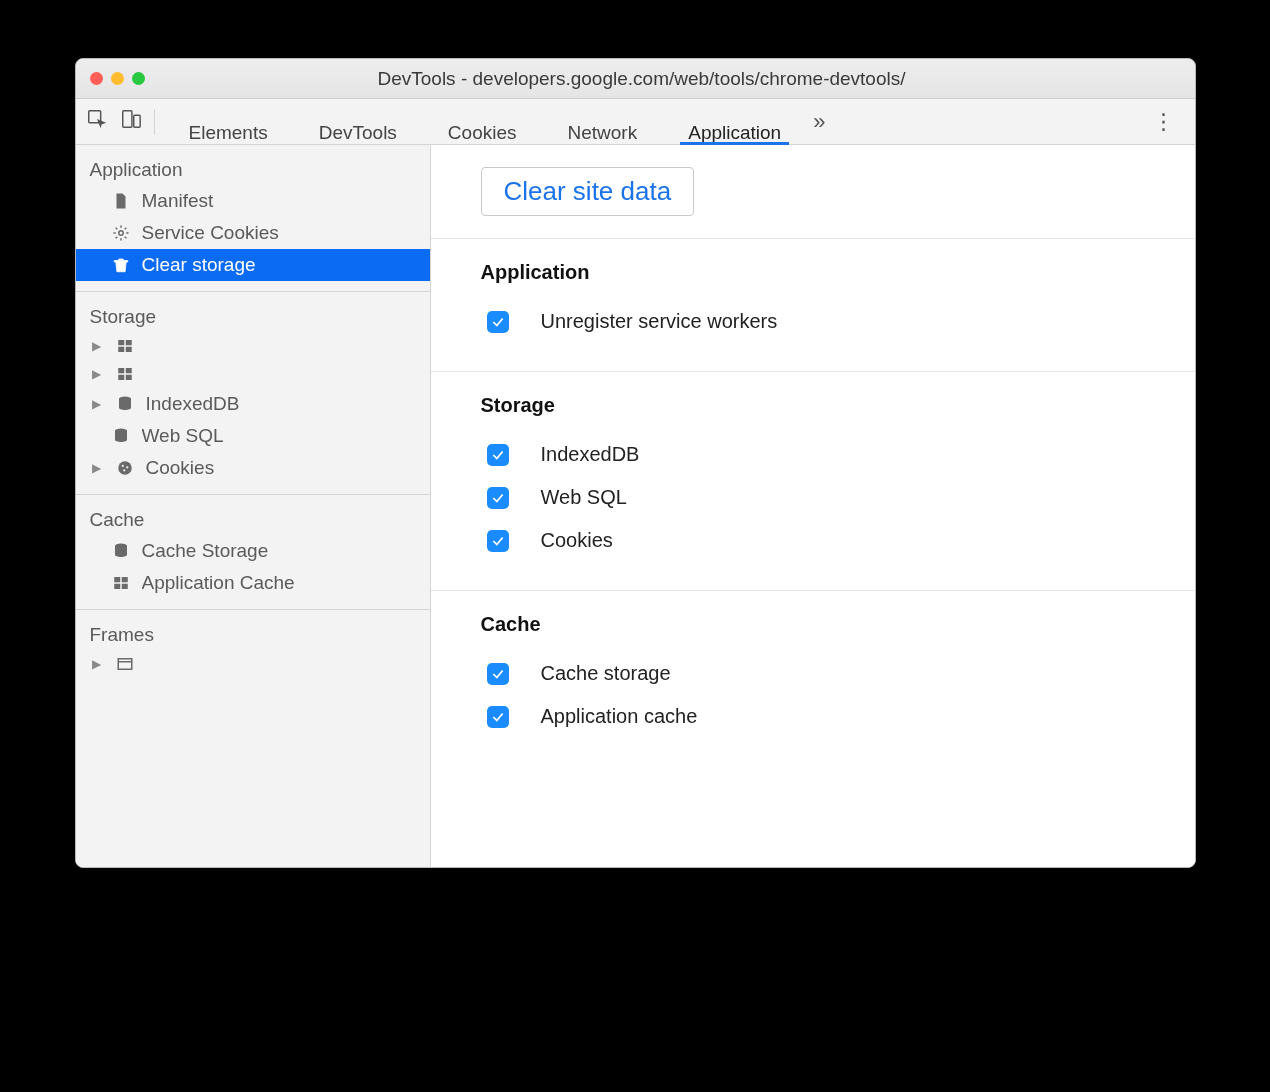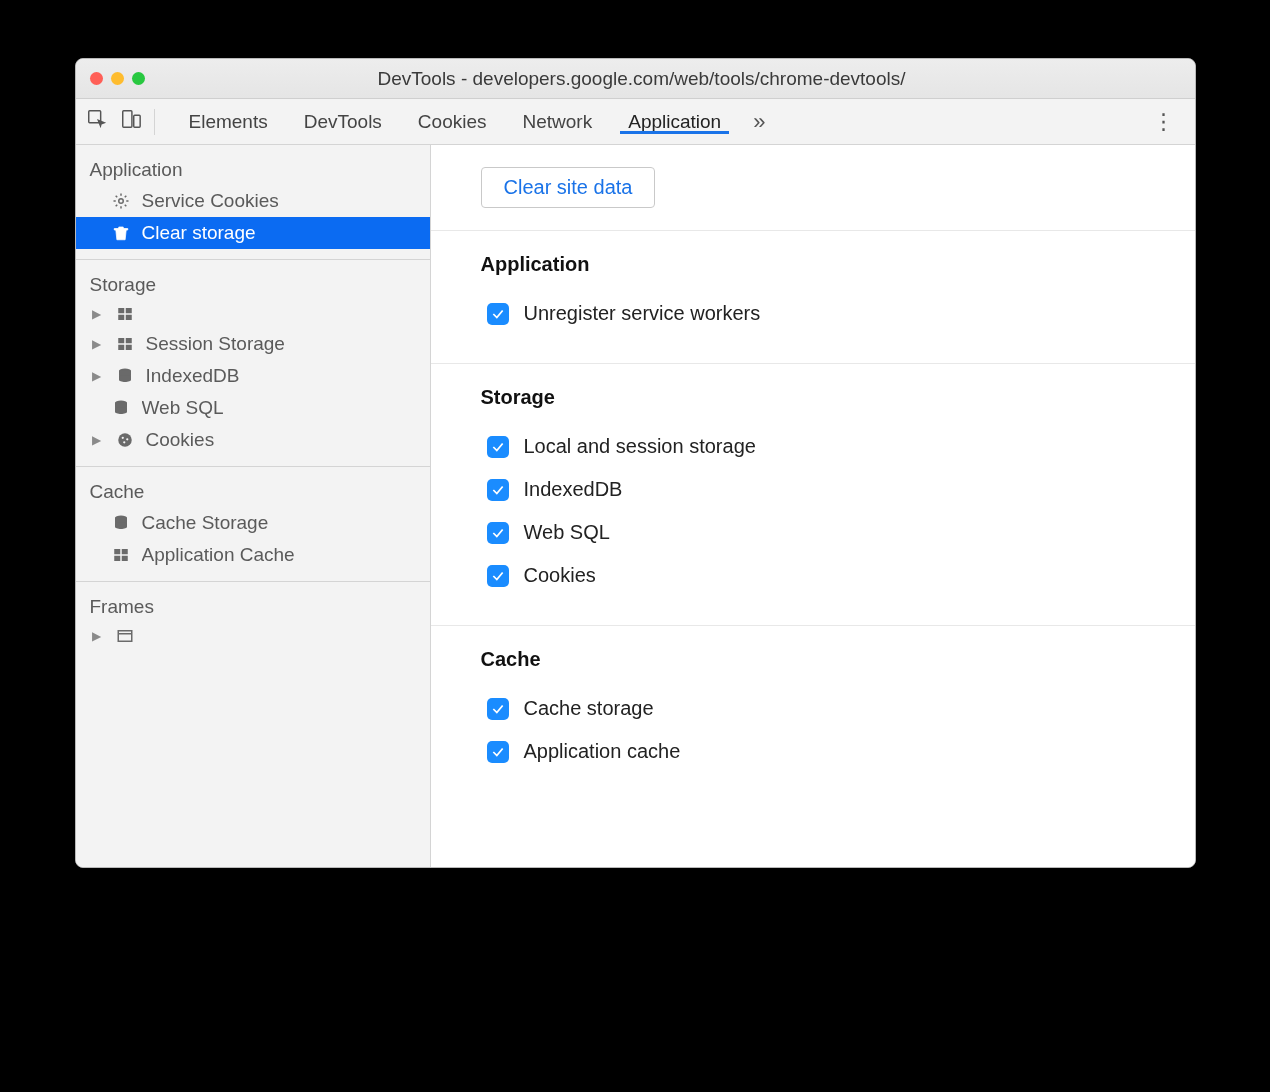--- a/index.html
+++ b/index.html
@@ -54,21 +54,21 @@
     border-bottom: 1px solid #d4d4d4;
     display: flex;
     align-items: center;
     padding: 0 10px;
     gap: 6px;
     font-size: 19px;
     color: #444;
   }
   .tool-icons { display: flex; align-items: center; gap: 12px; padding-right: 12px; border-right: 1px solid #d4d4d4; height: 26px;}
   .inspect-icon svg, .device-icon svg { width: 22px; height: 22px; fill:none; stroke:#555; stroke-width:1.6; }
-  .tabs { display: flex; align-items: center; height: 100%; gap: 0; margin-left: 10px;}
+  .tabs { display: flex; align-items: flex-end; height: 100%; gap: 15px; margin-left: 10px;}
   .tab { padding: 0 18px; display: flex; align-items: center; color:#444; cursor: pointer; position:relative; }
   .tab.active { color:#222; }
   .tab.active::after {
     content:""; position:absolute; left:10px; right:10px; bottom:-1px; height:3px; background:#1a73e8;
   }
   .overflow-icon { margin-left: 8px; font-size: 22px; color:#555; cursor:pointer; }
   .spacer { flex:1; }
   .kebab { font-size: 22px; color:#555; padding: 0 12px; cursor:pointer; letter-spacing: -2px;}
   
   .main {
@@ -110,32 +110,32 @@
   }
   .content .top-btn-row {
     padding: 22px 50px;
     border-bottom: 1px solid #e8e8e8;
   }
   .clear-btn {
     border: 1px solid #c9c9c9;
     border-radius: 4px;
     background:#fff;
     color:#1a73e8;
-    font-size: 20px;
+    font-size: 26px;
     padding: 8px 22px;
     cursor:pointer;
   }
   .section {
     padding: 22px 50px 28px;
     border-bottom: 1px solid #e8e8e8;
   }
   .section:last-child { border-bottom:none; }
   .section h3 { font-size:20px; font-weight:700; color:#111; margin-bottom: 16px; }
   .check-row {
-    display:flex; align-items:center; gap: 15px;
+    display:flex; align-items:center; gap: 32px;
     padding: 10px 0 10px 6px;
   }
   .check {
     width: 22px; height: 22px;
     background:#1a8cff;
     border-radius: 5px;
     display:flex; align-items:center; justify-content:center;
     cursor:pointer;
   }
   .check svg { width:14px; height:14px; stroke:#fff; stroke-width:3; fill:none; }
@@ -192,20 +192,29 @@
     <span class="kebab">⋮</span>
   </div>
 
   <div class="main">
     <div class="sidebar" id="sidebar">
         <div class="side-group">
           <div class="side-header">Application</div>
           <div class="side-item">
             <span class="side-icon">
               <svg viewBox="0 0 24 24">
+                <path fill="#6a6a6a" d="M6 2h8l4 4v16H6z"></path>
+                <path fill="#fff" d="M14 2v4h4" opacity="0"></path>
+              </svg>
+            </span>
+            <span class="side-label">Manifest</span>
+          </div>
+          <div class="side-item">
+            <span class="side-icon">
+              <svg viewBox="0 0 24 24">
                 <circle cx="12" cy="12" r="3" fill="none" stroke="#6a6a6a" stroke-width="2"></circle>
                 <path stroke="#6a6a6a" stroke-width="2" d="M12 2v3M12 19v3M2 12h3M19 12h3M4.9 4.9l2.1 2.1M17 17l2.1 2.1M4.9 19.1L7 17M17 7l2.1-2.1"></path>
               </svg>
             </span>
             <span class="side-label">Service Cookies</span>
           </div>
           <div class="side-item selected">
             <span class="side-icon">
               <svg viewBox="0 0 24 24">
                 <path fill="#fff" d="M5 7h14l-1.5 14h-11zM9 4h6v2H9zM3 6h18v2H3z"></path>
@@ -230,21 +239,20 @@
           <div class="side-item has-expand">
             <span class="expand">▶</span>
             <span class="side-icon">
               <svg viewBox="0 0 24 24">
                 <rect x="3" y="4" width="8" height="7" fill="#6a6a6a"></rect>
                 <rect x="13" y="4" width="8" height="7" fill="#6a6a6a"></rect>
                 <rect x="3" y="13" width="8" height="7" fill="#6a6a6a"></rect>
                 <rect x="13" y="13" width="8" height="7" fill="#6a6a6a"></rect>
               </svg>
             </span>
-            <span class="side-label">Session Storage</span>
           </div>
           <div class="side-item has-expand">
             <span class="expand">▶</span>
             <span class="side-icon">
               <svg viewBox="0 0 24 24">
                 <ellipse cx="12" cy="5" rx="8" ry="3" fill="#6a6a6a"></ellipse>
                 <path fill="#6a6a6a" d="M4 5v6c0 1.7 3.6 3 8 3s8-1.3 8-3V5"></path>
                 <path fill="#6a6a6a" d="M4 11v6c0 1.7 3.6 3 8 3s8-1.3 8-3v-6"></path>
               </svg>
             </span>
@@ -326,28 +334,20 @@
           </div>
         </div>
         <div class="section">
           <h3>Storage</h3>
           <div class="check-row">
             <span class="check">
               <svg viewBox="0 0 24 24">
                 <polyline points="4 12 10 18 20 6"></polyline>
               </svg>
             </span>
-            <span class="check-label">Local and session storage</span>
-          </div>
-          <div class="check-row">
-            <span class="check">
-              <svg viewBox="0 0 24 24">
-                <polyline points="4 12 10 18 20 6"></polyline>
-              </svg>
-            </span>
             <span class="check-label">IndexedDB</span>
           </div>
           <div class="check-row">
             <span class="check">
               <svg viewBox="0 0 24 24">
                 <polyline points="4 12 10 18 20 6"></polyline>
               </svg>
             </span>
             <span class="check-label">Web SQL</span>
           </div>

